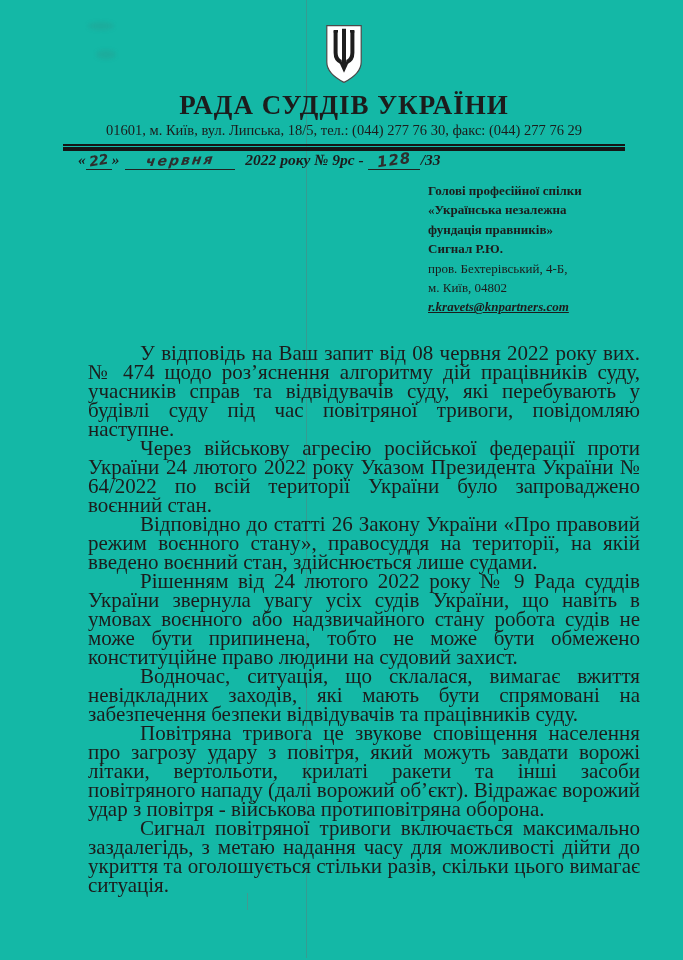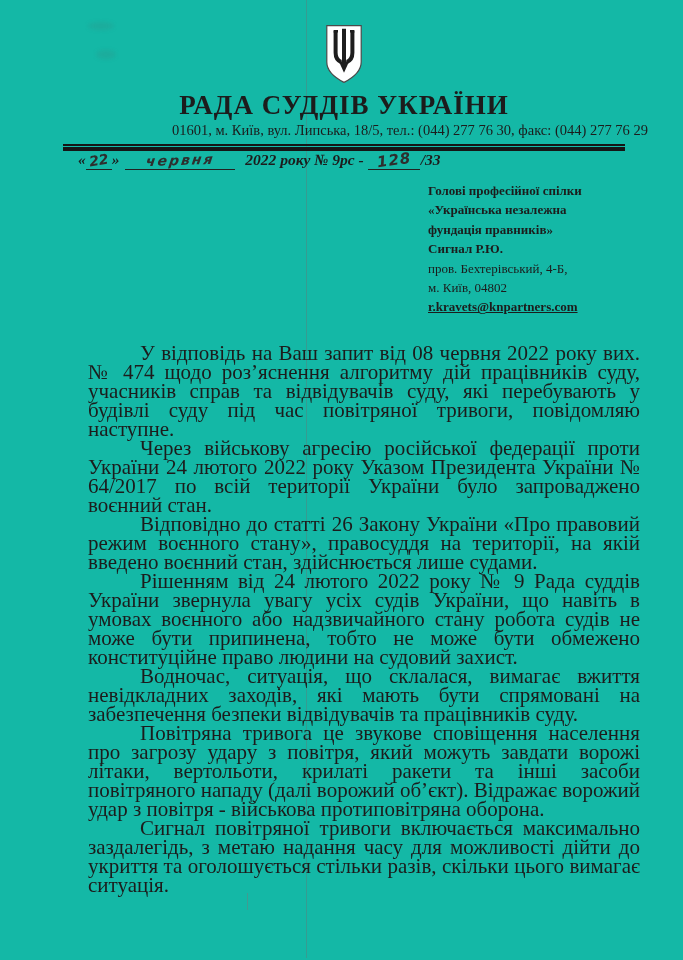--- a/index.html
+++ b/index.html
@@ -17,21 +17,21 @@
   .fold-tick{position:absolute;left:247px;top:893px;width:1px;height:17px;
     background:rgba(120,120,120,.45);}
   .smudge{position:absolute;background:rgba(90,90,90,.12);filter:blur(2px);border-radius:50%;}
   .smudge.s1{left:88px;top:22px;width:26px;height:8px;}
   .smudge.s2{left:96px;top:50px;width:20px;height:9px;}
 
   
   .letterhead{position:absolute;top:24px;left:40px;width:608px;text-align:center;}
   .emblem{display:block;margin:0 auto;}
   .org{margin:6px 0 0 0;font-size:27px;font-weight:bold;letter-spacing:1px;line-height:30px;}
-  .addr{margin-top:2px;font-size:14.5px;line-height:17px;text-align:right;}
+  .addr{margin-top:2px;font-size:14.5px;line-height:17px;}
   .rule{width:562px;margin:5px auto 0 auto;}
   .rule .thin{height:2px;background:#151515;}
   .rule .thick{height:4px;background:#151515;margin-top:1px;}
 
   
   .refline{position:absolute;top:151px;left:78px;font-size:15.5px;white-space:nowrap;}
   .printed{font-weight:bold;font-style:italic;}
   .blank{display:inline-block;border-bottom:1.3px solid #222;}
   .blank.day{min-width:26px;text-align:center;}
   .blank.month{min-width:110px;text-align:center;margin:0 6px 0 2px;}
@@ -39,21 +39,21 @@
   .hw{font-family:"DejaVu Sans",sans-serif;font-style:italic;font-weight:bold;
      color:#2e2e2e;font-size:14px;display:inline-block;}
   .hw.t-day{transform:rotate(-9deg);}
   .hw.t-month{transform:rotate(-2deg) skewX(-10deg);letter-spacing:2px;}
   .hw.t-num{transform:rotate(-8deg);letter-spacing:1px;font-size:15px;}
 
   
   .recipient{position:absolute;top:181px;left:428px;width:232px;
     font-size:13px;line-height:19.4px;}
   .recipient .b{font-weight:bold;}
-  .recipient .email{font-weight:bold;text-decoration:underline;}
+  .recipient .email{font-weight:bold;text-decoration:underline;font-style:italic;}
 
   
   .bodytext{position:absolute;top:344px;left:88px;width:552px;
     font-size:21px;line-height:19px;text-align:justify;}
   .bodytext p{margin:0;text-indent:52px;}
 </style>
 </head>
 <body>
 
 <div class="page">
@@ -93,21 +93,21 @@
     <div class="b">«Українська незалежна</div>
     <div class="b">фундація правників»</div>
     <div class="b">Сигнал Р.Ю.</div>
     <div>пров. Бехтерівський, 4-Б,</div>
     <div>м. Київ, 04802</div>
     <div class="email">r.kravets@knpartners.com</div>
   </div>
 
   <main class="bodytext">
     <p>У відповідь на Ваш запит від 08 червня 2022 року вих. № 474 щодо роз’яснення алгоритму дій працівників суду, учасників справ та відвідувачів суду, які перебувають у будівлі суду під час повітряної тривоги, повідомляю наступне.</p>
-    <p>Через військову агресію російської федерації проти України 24 лютого 2022 року Указом Президента України № 64/2017 по всій території України було запроваджено воєнний стан.</p>
+    <p>Через військову агресію російської федерації проти України 24 лютого 2022 року Указом Президента України № 64/2022 по всій території України було запроваджено воєнний стан.</p>
     <p>Відповідно до статті 26 Закону України «Про правовий режим воєнного стану», правосуддя на території, на якій введено воєнний стан, здійснюється лише судами.</p>
     <p>Рішенням від 24 лютого 2022 року № 9 Рада суддів України звернула увагу усіх судів України, що навіть в умовах воєнного або надзвичайного стану робота судів не може бути припинена, тобто не може бути обмежено конституційне право людини на судовий захист.</p>
     <p>Водночас, ситуація, що склалася, вимагає вжиття невідкладних заходів, які мають бути спрямовані на забезпечення безпеки відвідувачів та працівників суду.</p>
     <p>Повітряна тривога це звукове сповіщення населення про загрозу удару з повітря, який можуть завдати ворожі літаки, вертольоти, крилаті ракети та інші засоби повітряного нападу (далі ворожий об’єкт). Відражає ворожий удар з повітря - військова протиповітряна оборона.</p>
     <p>Сигнал повітряної тривоги включається максимально заздалегідь, з метаю надання часу для можливості дійти до укриття та оголошується стільки разів, скільки цього вимагає ситуація.</p>
   </main>
 
 </div>
 
 </body></html>

